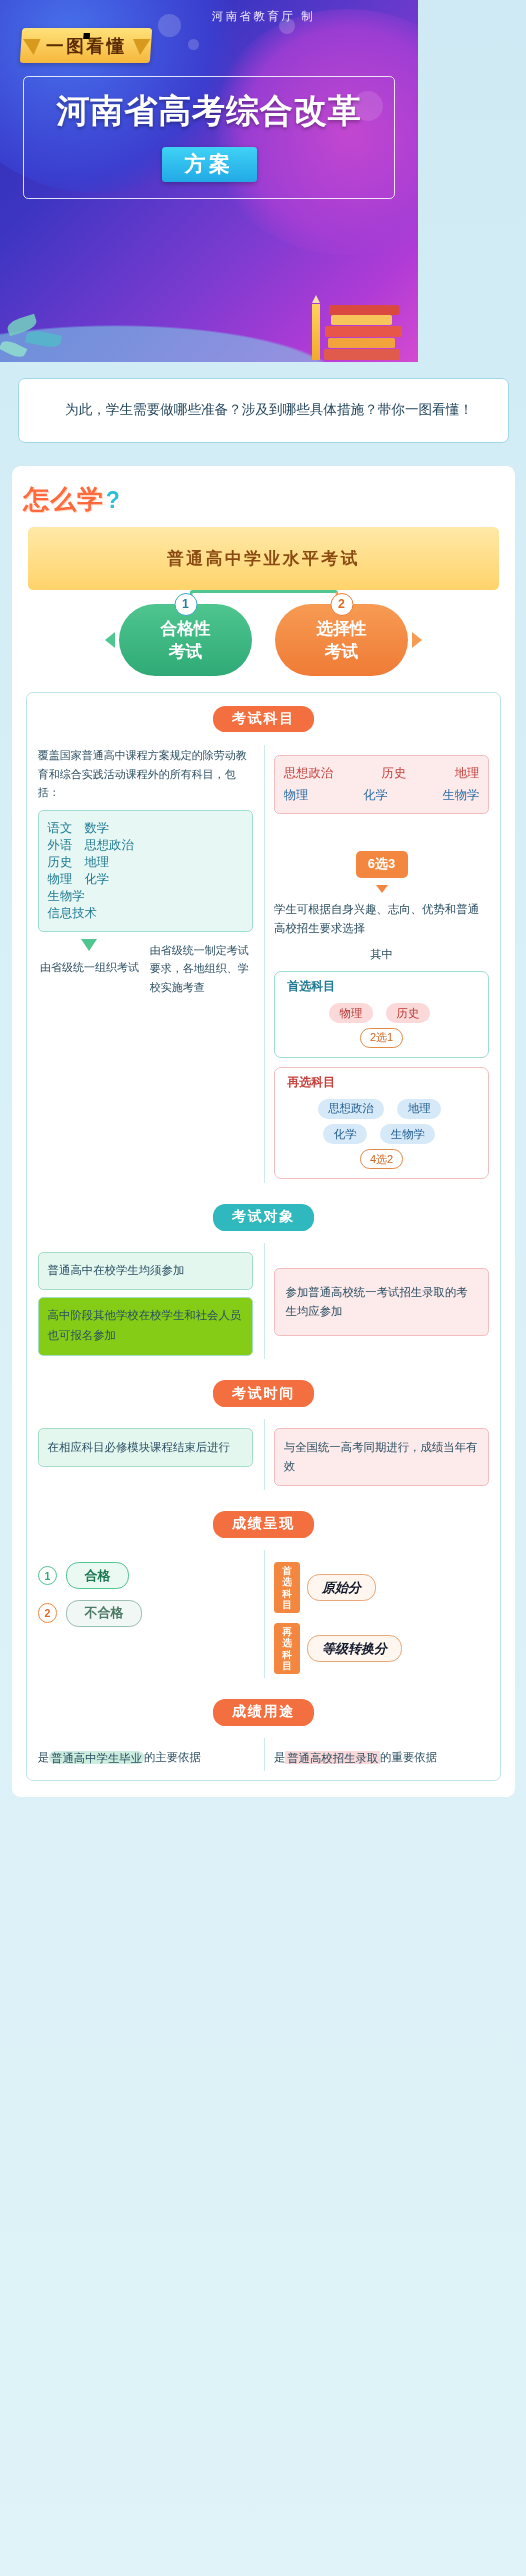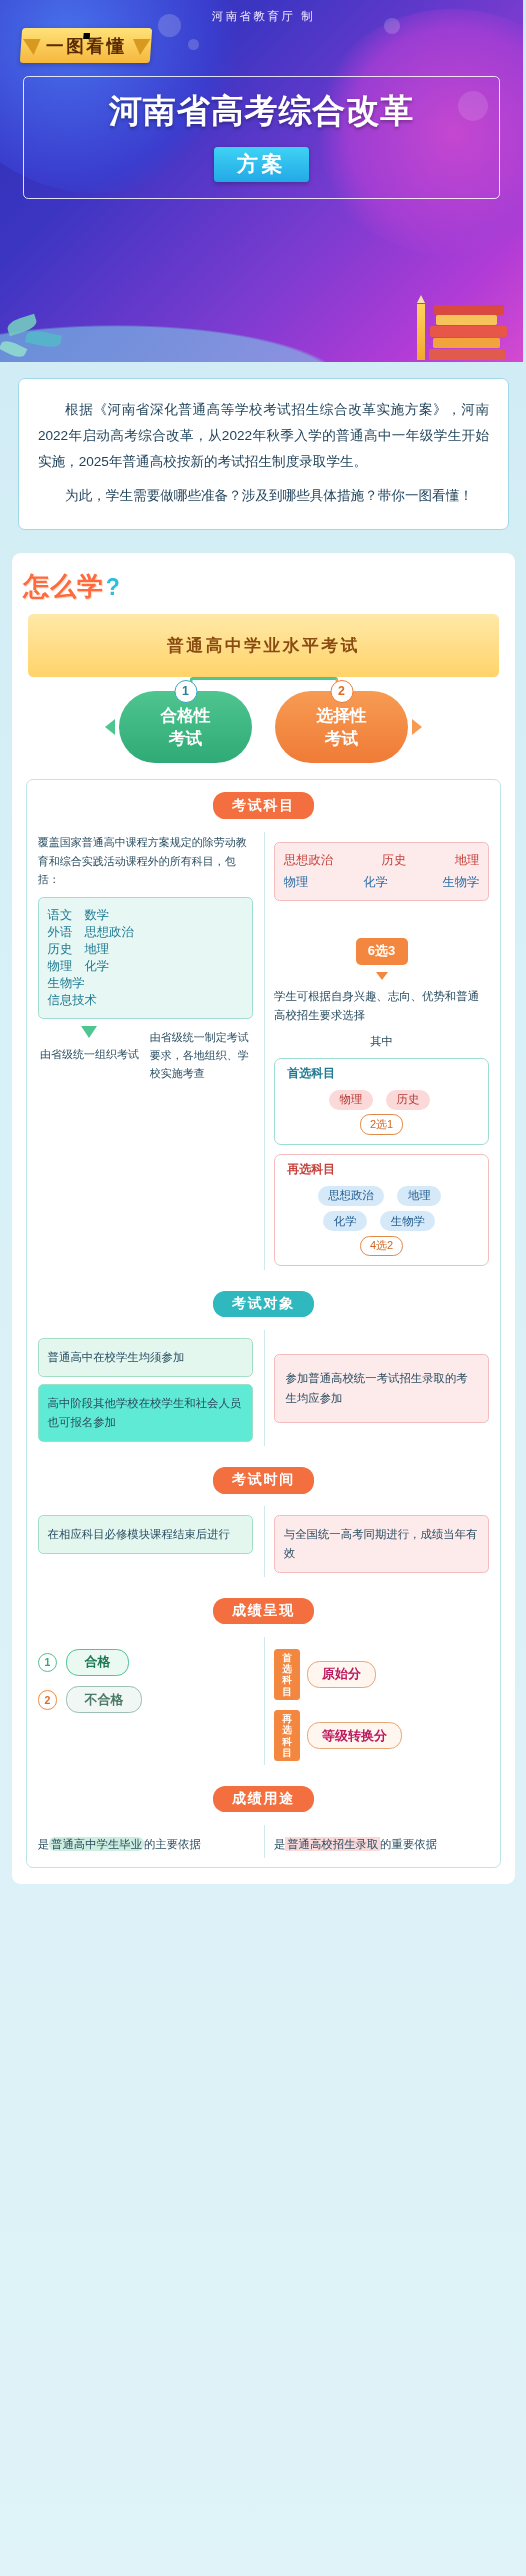--- a/index.html
+++ b/index.html
@@ -12,21 +12,21 @@
     width: 527px;
     height: 2576px;
     position: relative;
     overflow: hidden;
     background: linear-gradient(180deg,#cfeaf4 0%, #d8f0f7 40%, #dff3f8 100%);
   }
 
   
   .header {
     position: relative;
-    width: 523px;
+    width: 418px;
     height: 362px;
     background: linear-gradient(135deg,#2b2fb0 0%, #3c35c2 30%, #7b3bd0 62%, #b03bd6 85%, #d44ad0 100%);
     overflow: hidden;
   }
   .hdr-blob1 {
     position: absolute; left: -53px; top: -70px;
     width: 299px; height: 263px; border-radius: 50%;
     background: radial-gradient(circle at 40% 40%, #4b7bf5 0%, #3a3fd0 60%, rgba(58,63,208,0) 72%);
     opacity: .85;
   }
@@ -316,22 +316,22 @@
     border-radius: 12.3px; padding: 3.5px 17.6px; font-size: 13px; font-weight: bold;
   }
   .res-pill.grey { border-color:#9bbfb2; color:#4c7a67; background:#f0f7f4;}
   .score-row { display:flex; align-items:center; gap:7px; margin-top: 10.5px; }
   .score-key {
     background:#f4873f; color:#fff; font-size: 9.7px; font-weight:bold;
     border-radius: 3.5px; padding: 2.6px 3.5px; line-height: 11.4px; text-align:center;
     width: 26px; flex:0 0 auto;
   }
   .score-val {
-    border:0.9px solid #e8a778; color:#be185d; background:#fff6ef;
-    border-radius: 12.3px; padding: 3.5px 14px; font-size: 13px; font-weight: bold;
+    border:0.9px solid #e8a778; color:#0f172a; background:#fff6ef;
+    border-radius: 12.3px; padding: 3.5px 14px; font-size: 13px; font-weight: bold; font-style: italic;
   }
 
   .use-row { font-size: 11.4px; line-height: 19.3px; color:#2a4e62; margin-top: 8.8px; }
   .hl-green { background:#cdeede; padding: 0.9px 1.8px; border-radius: 6px; }
   .hl-pink { background:#fbd9d9; padding: 0.9px 1.8px; }
 </style>
 </head>
 <body>
 
 <div class="page">
@@ -368,21 +368,20 @@
       <div class="pencil"></div>
       <div class="book b1"></div>
       <div class="book b2"></div>
       <div class="book b3"></div>
       <div class="book b4"></div>
       <div class="book b5"></div>
     </div>
   </div>
 
   <div class="intro">
-    <p>根据《河南省深化普通高等学校考试招生综合改革实施方案》，河南2022年启动高考综合改革，从2022年秋季入学的普通高中一年级学生开始实施，2025年普通高校按新的考试招生制度录取学生。</p>
     <p>为此，学生需要做哪些准备？涉及到哪些具体措施？带你一图看懂！</p>
   </div>
 
   <div class="section">
     <div class="sec-head">
       <span class="h1">怎么学</span>
       <span class="q">?</span>
     </div>
 
     <div class="banner">普通高中学业水平考试</div>
@@ -507,21 +506,21 @@
       </div>
 
       <div class="row-title">
         <span class="pill-title teal">考试对象</span>
       </div>
       <div class="blockrow">
         <div class="colL">
           <div class="greenbox">
             <div class="txt">普通高中在校学生均须参加</div>
           </div>
-          <div class="greenbox" style="background:#5eead4;">
+          <div class="greenbox" style="background:#84cc16;font-family:Liberation Mono, monospace;">
             <div class="txt">高中阶段其他学校在校学生和社会人员也可报名参加</div>
           </div>
         </div>
         <div class="colR">
           <div class="pinkbox" style="margin-top:23px; padding:14px 10.5px;">
             <div class="txt">参加普通高校统一考试招生录取的考生均应参加</div>
           </div>
         </div>
       </div>
 

